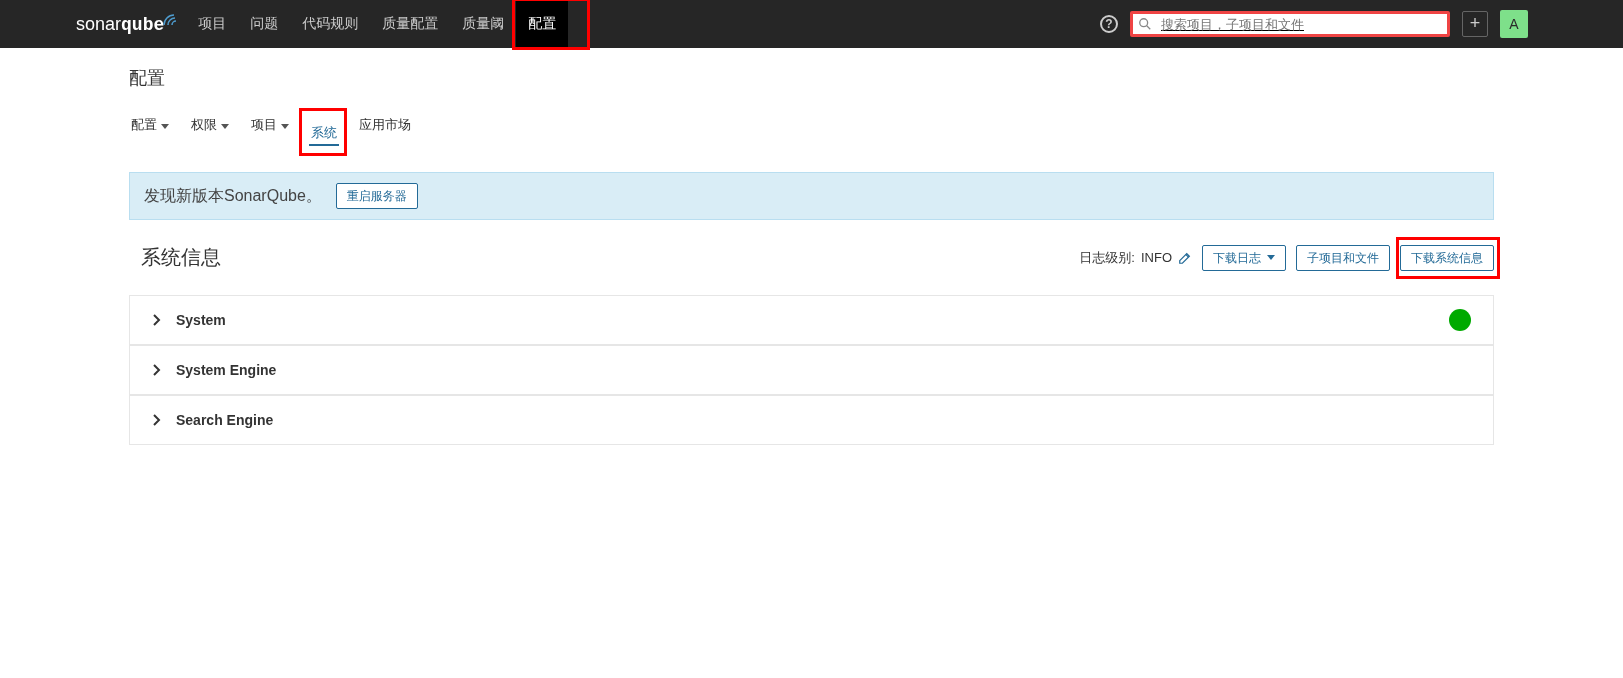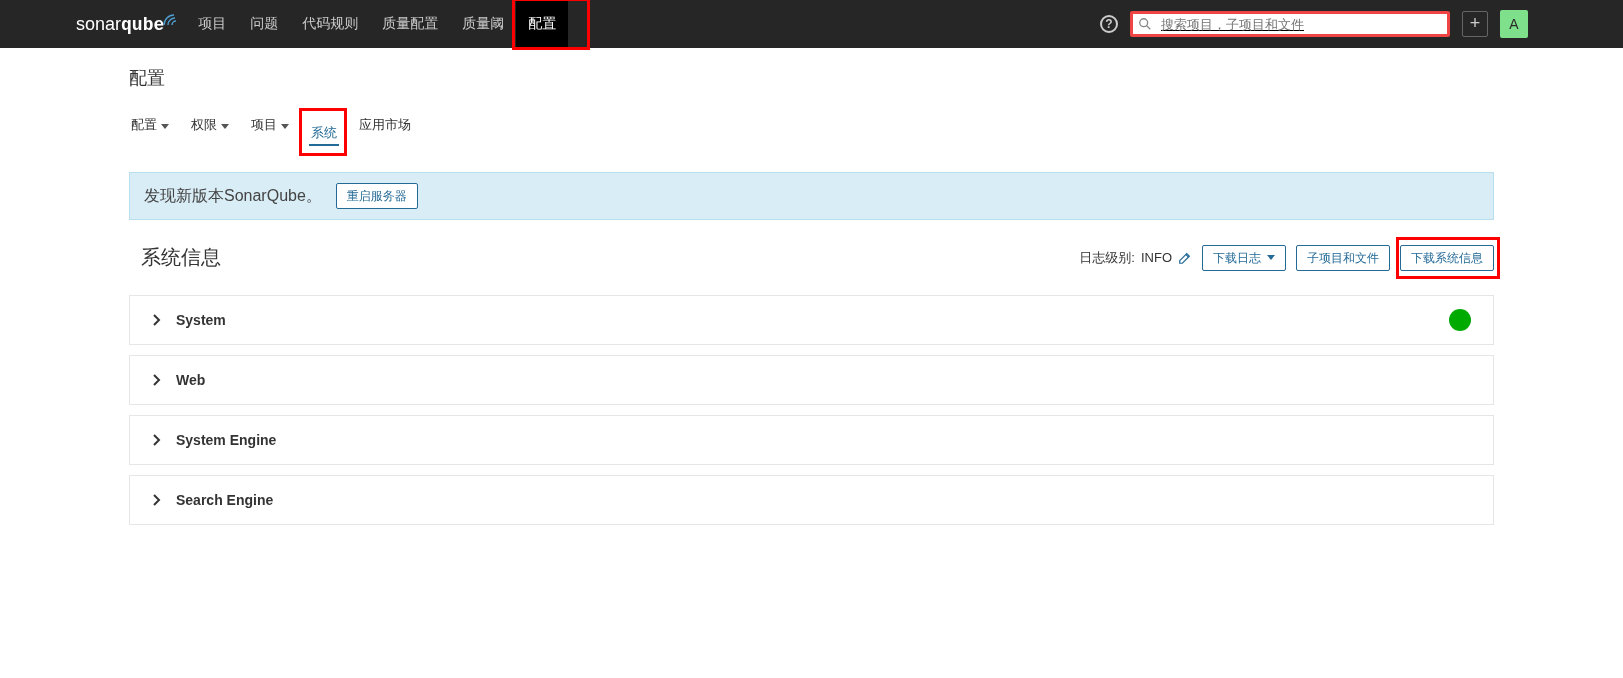--- a/index.html
+++ b/index.html
@@ -205,21 +205,20 @@
   .caret-down-blue {
     width: 0; height: 0;
     border-left: 4px solid transparent;
     border-right: 4px solid transparent;
     border-top: 5px solid #236a97;
   }
   
   .panel {
     border: 1px solid #e6e6e6;
     background: #fff;
-    margin-bottom: 10px;
     padding: 16px 22px;
     display: flex;
     align-items: center;
     gap: 14px;
     cursor: pointer;
     position: relative;
   }
   .panel .chevron {
     color: #333;
   }
@@ -362,28 +361,20 @@
     </span>
     <span class="panel-title">System</span>
     <span class="status-dot"></span>
   </div>
   <div class="panel">
     <span class="chevron">
       <svg width="10" height="12" viewBox="0 0 8 12">
           <path d="M1 1 L6 6 L1 11" stroke="#333" stroke-width="2" fill="none"></path>
         </svg>
     </span>
-    <span class="panel-title">Web</span>
-  </div>
-  <div class="panel">
-    <span class="chevron">
-      <svg width="10" height="12" viewBox="0 0 8 12">
-          <path d="M1 1 L6 6 L1 11" stroke="#333" stroke-width="2" fill="none"></path>
-        </svg>
-    </span>
     <span class="panel-title">System Engine</span>
   </div>
   <div class="panel">
     <span class="chevron">
       <svg width="10" height="12" viewBox="0 0 8 12">
           <path d="M1 1 L6 6 L1 11" stroke="#333" stroke-width="2" fill="none"></path>
         </svg>
     </span>
     <span class="panel-title">Search Engine</span>
   </div>

